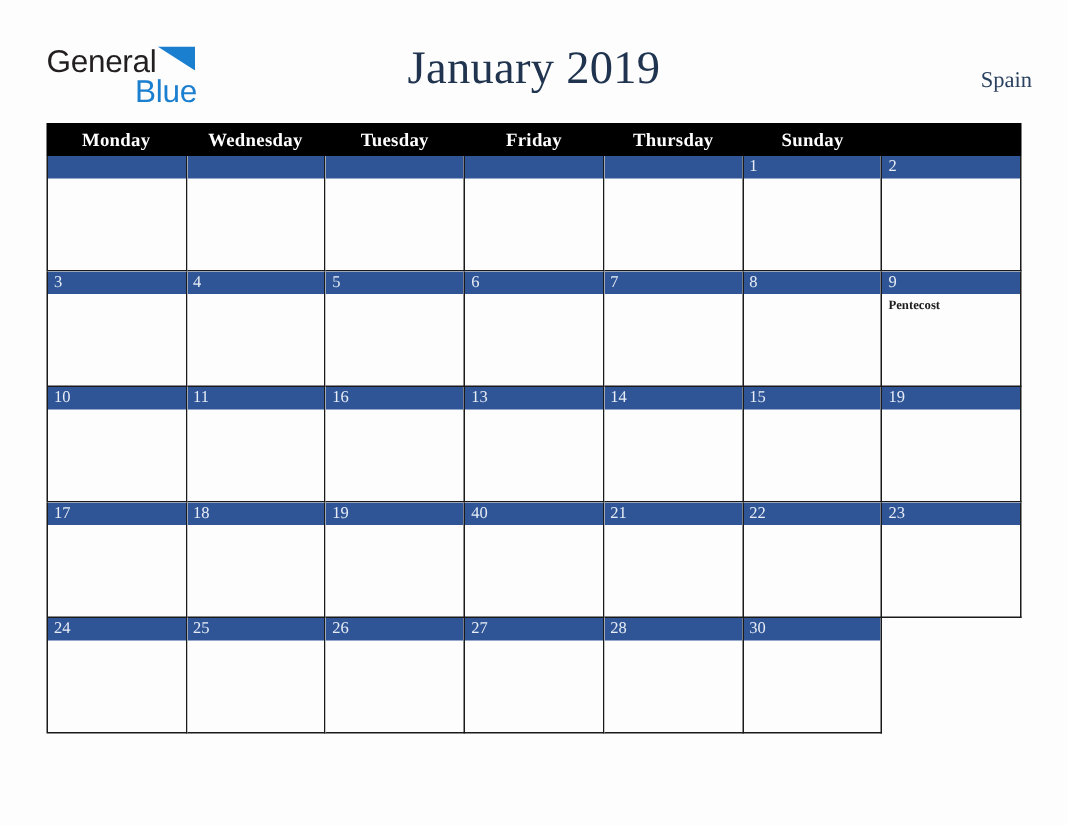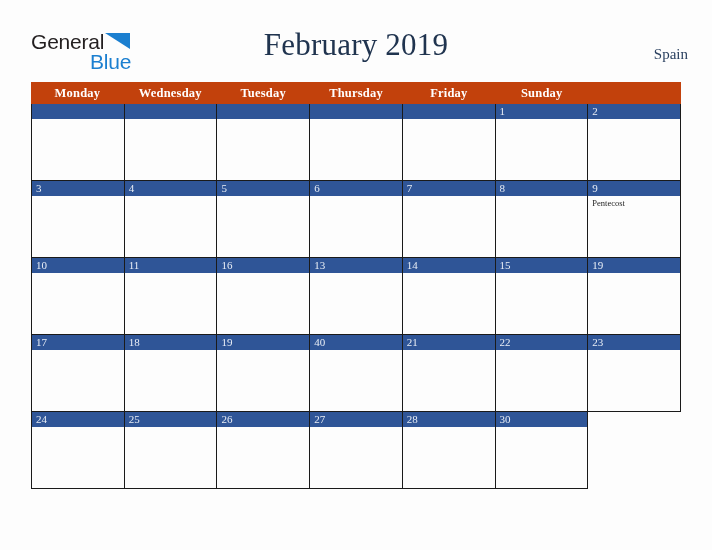--- a/index.html
+++ b/index.html
@@ -37,21 +37,21 @@
     width: 110px;
     height: 44px;
     font-family: "Liberation Sans", sans-serif;
     line-height: 1;
   }
   .logo-row1 {
     position: absolute;
     left: 0;
     top: 0;
     display: flex;
-    align-items: center;
+    align-items: flex-start;
   }
   .logo-general {
     font-size: 21px;
     color: #231f20;
     letter-spacing: -0.2px;
     line-height: 21px;
   }
   .logo-triangle {
     display: block;
     width: 25px;
@@ -99,21 +99,21 @@
   .calendar {
     position: absolute;
     left: 31px;
     top: 82px;
     width: 650px;
   }
 
   .weekday-row {
     display: grid;
     grid-template-columns: repeat(7, 1fr);
-    background: #c2410c;
+    background: #000000;
     height: 22px;
   }
   .weekday {
     display: flex;
     align-items: center;
     justify-content: center;
     color: #ffffff;
     font-size: 12.5px;
     font-weight: bold;
     font-family: "Liberation Serif", serif;
@@ -147,20 +147,21 @@
   .day-number {
     color: #e8edf5;
     font-size: 11px;
     font-family: "Liberation Serif", serif;
     line-height: 11px;
   }
   .day-body {
     flex: 1 1 auto;
     padding: 2px 3px 8px 4px;
     box-sizing: border-box;
+    font-weight: bold;
   }
   .event {
     font-size: 8.5px;
     color: #1d1d1d;
     font-family: "Liberation Serif", serif;
     line-height: 10px;
     white-space: nowrap;
   }
 </style>
 </head>
@@ -175,32 +176,32 @@
         <span class="logo-general">General</span>
         <svg class="logo-triangle" viewBox="0 0 25 16">
           <polygon points="0,0 25,0 25,16" fill="#1b7fd0"></polygon>
         </svg>
       </div>
       <div class="logo-row2">
         <span class="logo-blue">Blue</span>
       </div>
     </div>
 
-    <div class="title">February 2019</div>
+    <div class="title">January 2019</div>
 
     <div class="country">Spain</div>
   </div>
 
   <div class="calendar">
     <div class="weekday-row" id="weekday-row">
         <div class="weekday">Monday</div>
         <div class="weekday">Wednesday</div>
         <div class="weekday">Tuesday</div>
+        <div class="weekday">Friday</div>
         <div class="weekday">Thursday</div>
-        <div class="weekday">Friday</div>
         <div class="weekday">Sunday</div>
       </div>
     <div id="weeks-container">
         <div class="week-row">
           <div class="day-cell">
             <div class="day-band">
               <span class="day-number"></span>
             </div>
             <div class="day-body"></div>
           </div>

